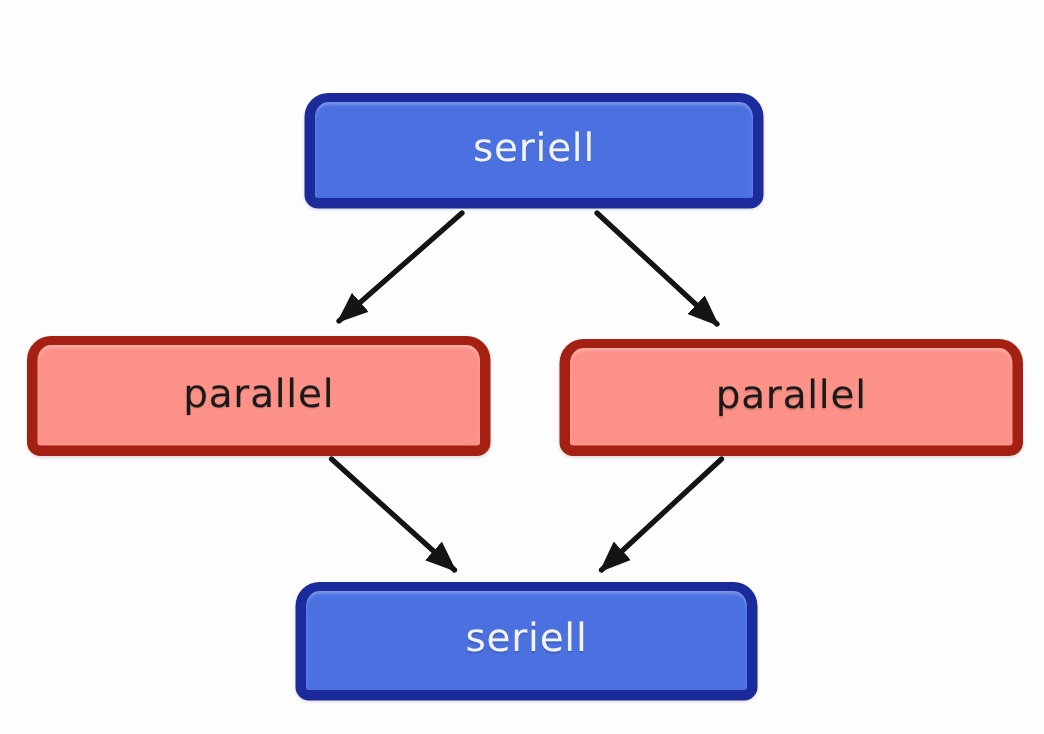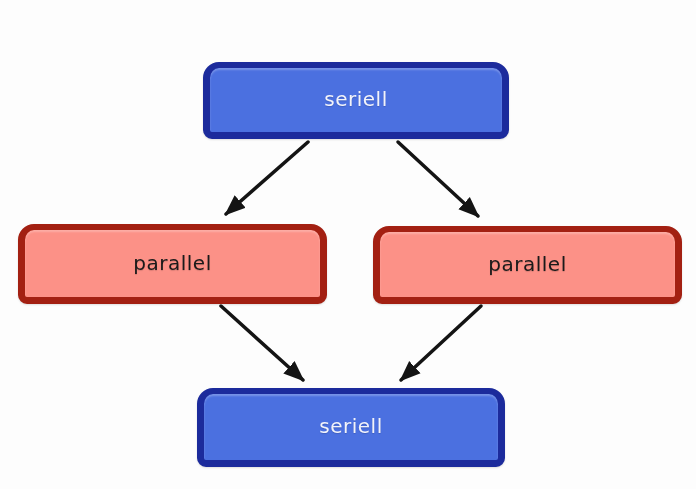--- a/index.html
+++ b/index.html
@@ -24,21 +24,21 @@
   }
   .node {
     position: absolute;
     box-sizing: border-box;
     border-style: solid;
     border-width: 6px 7px 7px 7px;
     border-radius: 16px 16px 9px 9px;
     display: flex;
     align-items: center;
     justify-content: center;
-    font-size: 20px;
+    font-size: 26px;
     letter-spacing: 0.5px;
     box-shadow: inset 0 2px 2px rgba(255,255,255,0.25), 0 1px 2px rgba(0,0,0,0.12);
   }
   .node-label {
     display: block;
     line-height: 1;
     padding-bottom: 2px;
     text-shadow: 0 1px 1px rgba(0,0,0,0.15);
   }
 </style>

